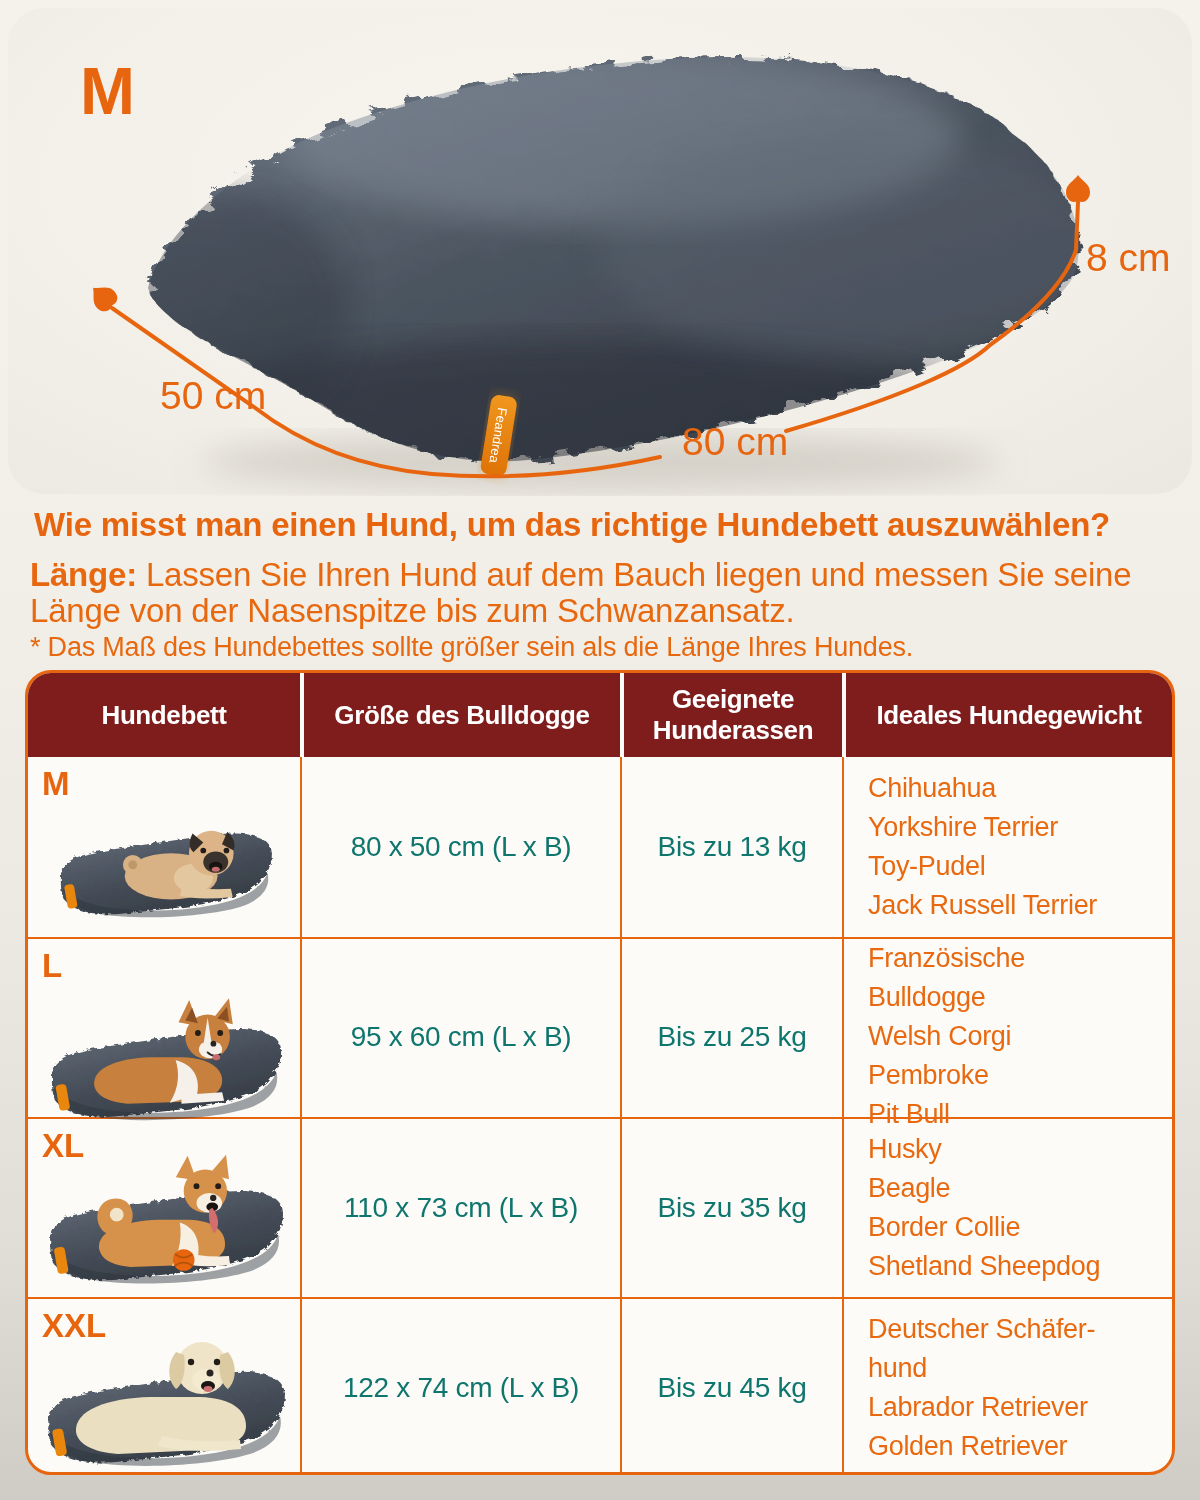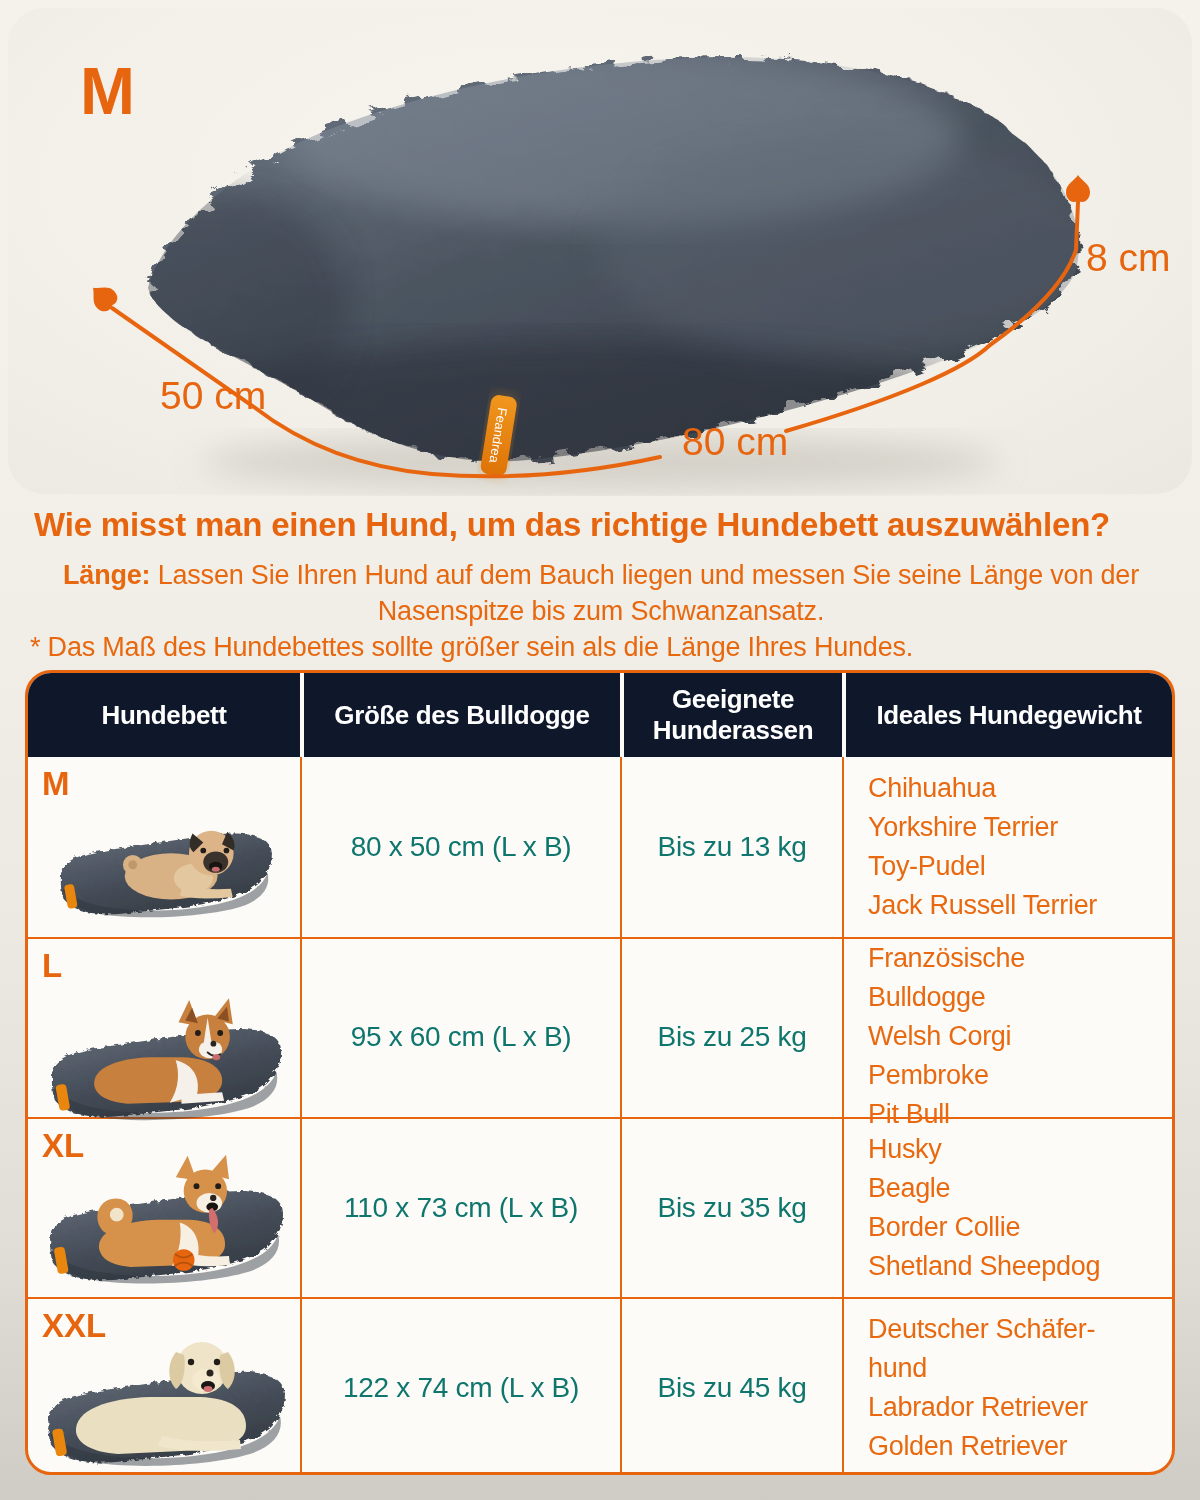--- a/index.html
+++ b/index.html
@@ -15,28 +15,28 @@
   .photo-svg{position:absolute;left:0;top:0;}
   .size-badge{
     position:absolute;left:80px;top:58px;font-size:66px;font-weight:bold;color:#E8650F;line-height:1;
   }
   .dim{position:absolute;color:#E8650F;font-size:39px;line-height:1;white-space:nowrap;}
   .dim-h{left:1086px;top:238px;}
   .dim-w{left:160px;top:376px;}
   .dim-l{left:682px;top:422px;}
   .guide{position:absolute;left:30px;top:502px;width:1142px;color:#E8680F;}
   .guide-heading{margin:4px;font-size:33px;font-weight:bold;color:#E8650F;letter-spacing:-0.2px;}
-  .guide-body{margin:13px 0 0 0;font-size:27px;line-height:36px;letter-spacing:-0.2px;text-align:center;}
+  .guide-body{margin:13px 0 0 0;font-size:33px;line-height:36px;letter-spacing:-0.2px;}
   .guide-body b{font-weight:bold;}
   .guide-note{margin:0;font-size:27px;line-height:36px;letter-spacing:-0.2px;}
   .size-table{
     position:absolute;left:25px;top:670px;width:1150px;height:805px;box-sizing:border-box;
     border:3px solid #E8650F;border-radius:26px;background:#FCFBF8;overflow:hidden;
   }
-  .thead{display:grid;grid-template-columns:272px 320px 222px 1fr;height:84px;background:#0f172a;}
+  .thead{display:grid;grid-template-columns:272px 320px 222px 1fr;height:84px;background:#7f1d1d;}
   .th{
     display:flex;align-items:center;justify-content:center;text-align:center;
     color:#FFFFFF;font-weight:bold;font-size:26px;line-height:31px;letter-spacing:-0.4px;
     border-left:4px solid #FCFBF8;padding:0 4px;
   }
   .th:first-child{border-left:none;}
   .trow{
     display:grid;grid-template-columns:272px 320px 222px 1fr;height:178px;
     border-top:2px solid #E8650F;
   }

